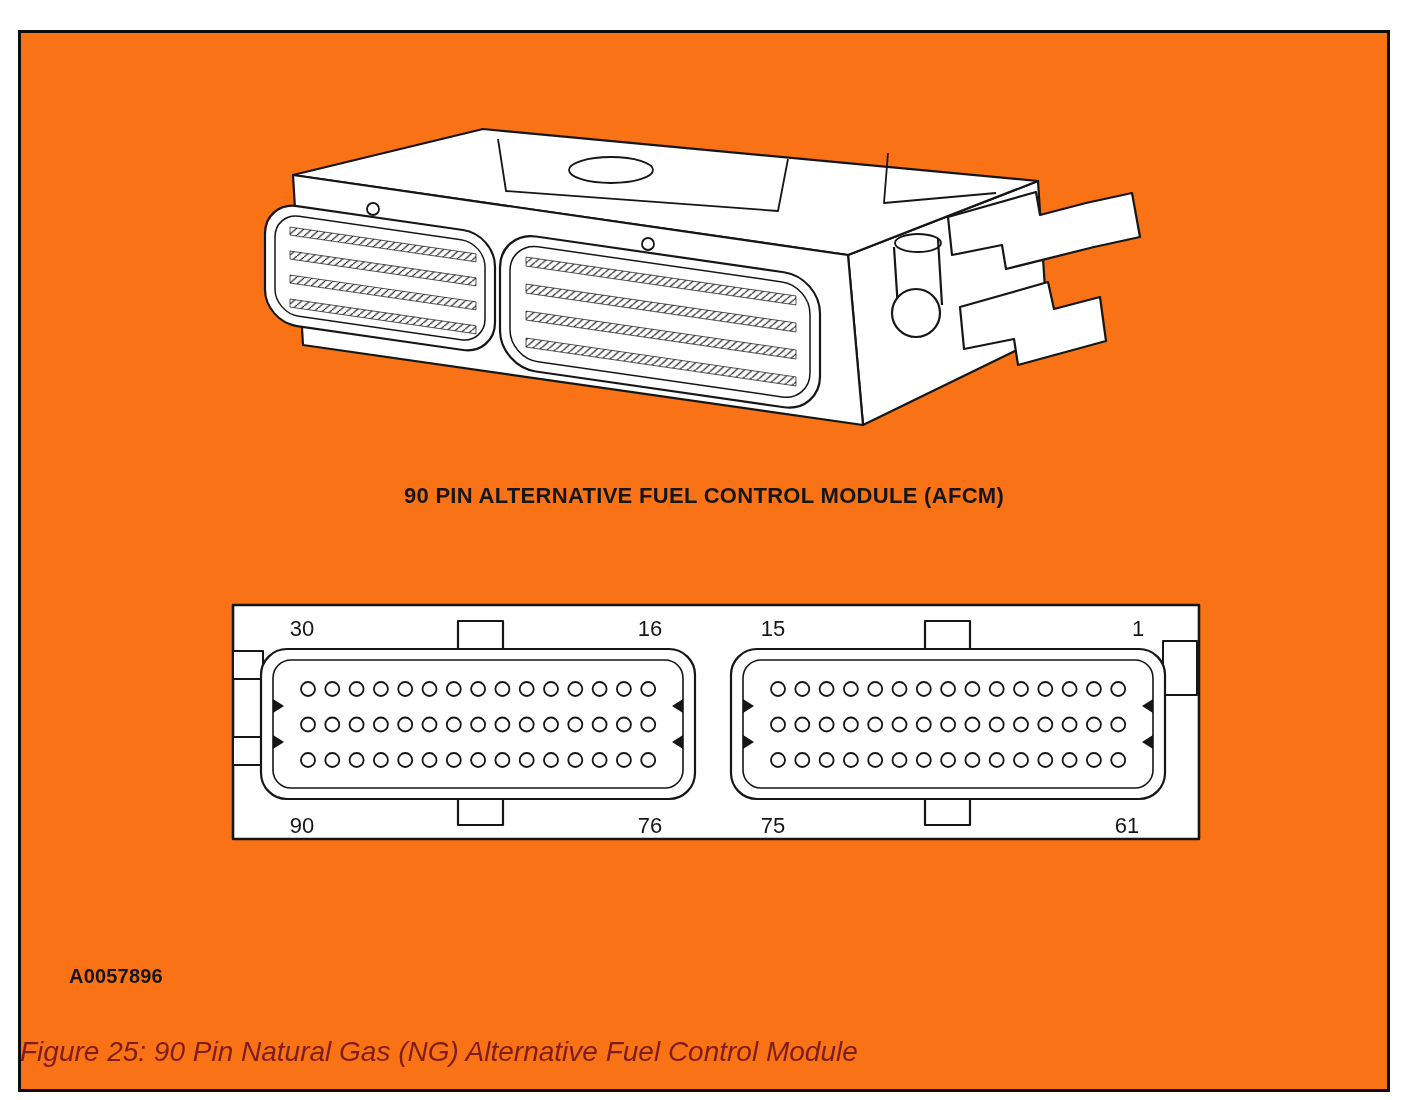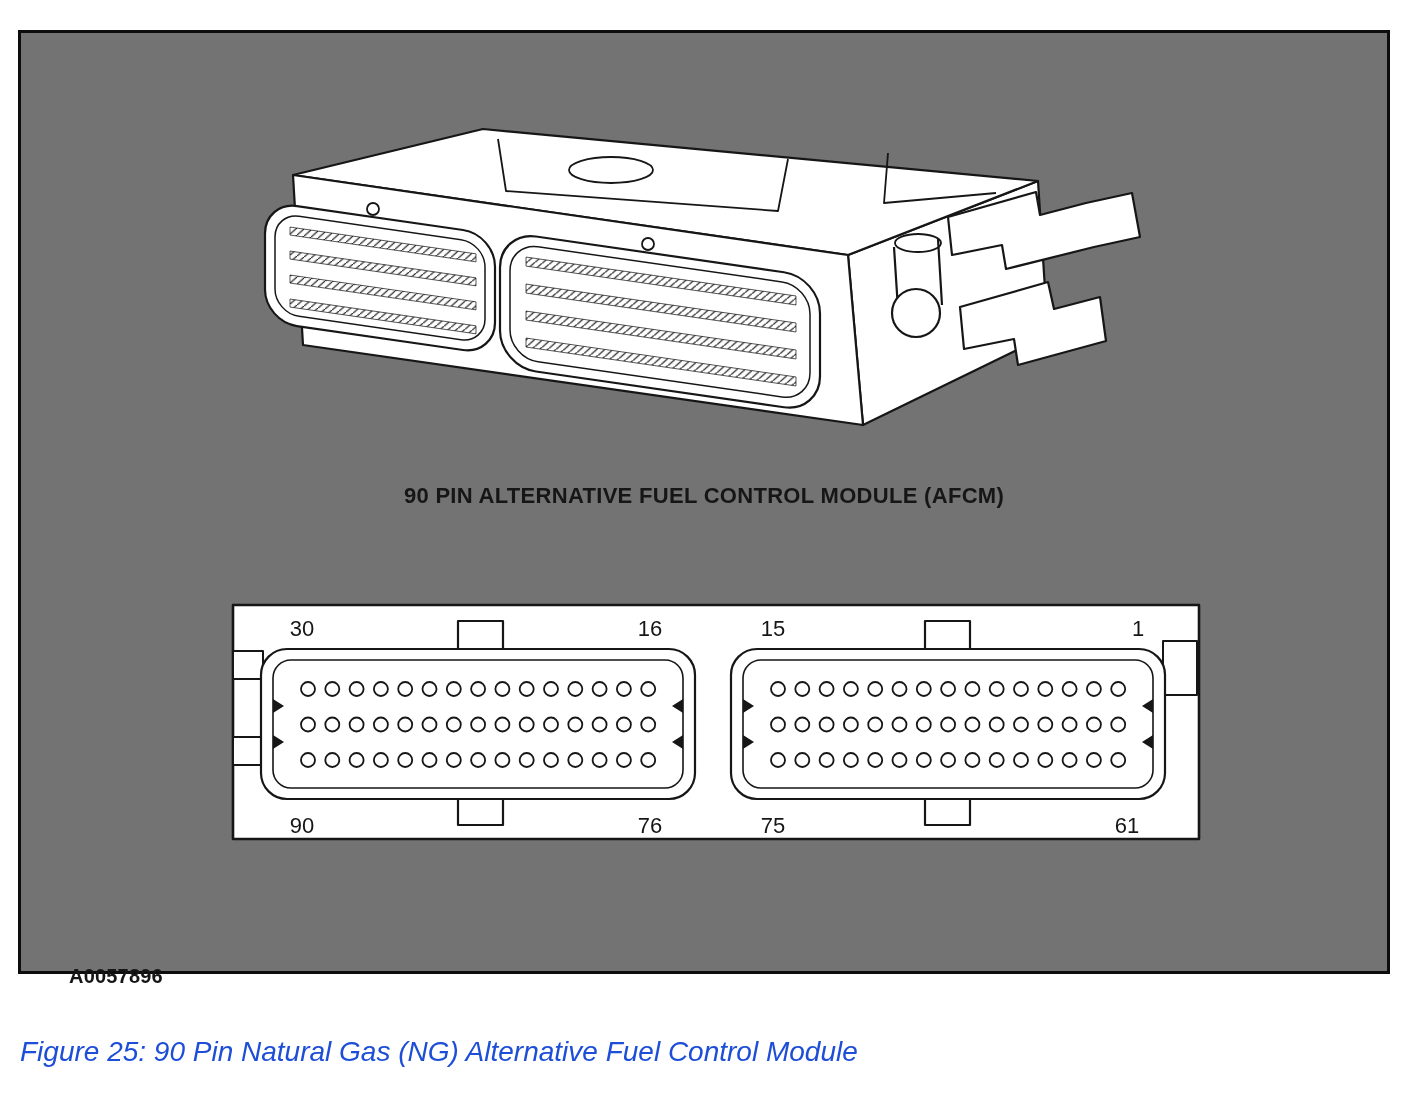--- a/index.html
+++ b/index.html
@@ -10,24 +10,24 @@
     background: #ffffff;
     font-family: "Liberation Sans", sans-serif;
     color: #161616;
     overflow: hidden;
   }
   .figure-border {
     position: absolute;
     left: 18px;
     top: 30px;
     width: 1372px;
-    height: 944px;
+    height: 1062px;
     border: 3px solid #0d0d0d;
     box-sizing: border-box;
-    background: #737373;
+    background: #f97316;
   }
   .module-svg {
     position: absolute;
     left: 227px;
     top: 62px;
   }
   .connector-svg {
     position: absolute;
     left: 210px;
     top: 570px;
@@ -60,21 +60,21 @@
     font-weight: bold;
     letter-spacing: 0.2px;
     margin-left: 36px;
   }
   .caption {
     position: absolute;
     left: 20px;
     top: 1036px;
     font-size: 28px;
     font-style: italic;
-    color: #1d4ed8;
+    color: #7f1d1d;
   }
   .connector-svg text {
     font-family: "Liberation Sans", sans-serif;
     font-size: 22px;
     fill: #161616;
     text-anchor: middle;
   }
   .pins circle {
     fill: #ffffff;
     stroke: #161616;

